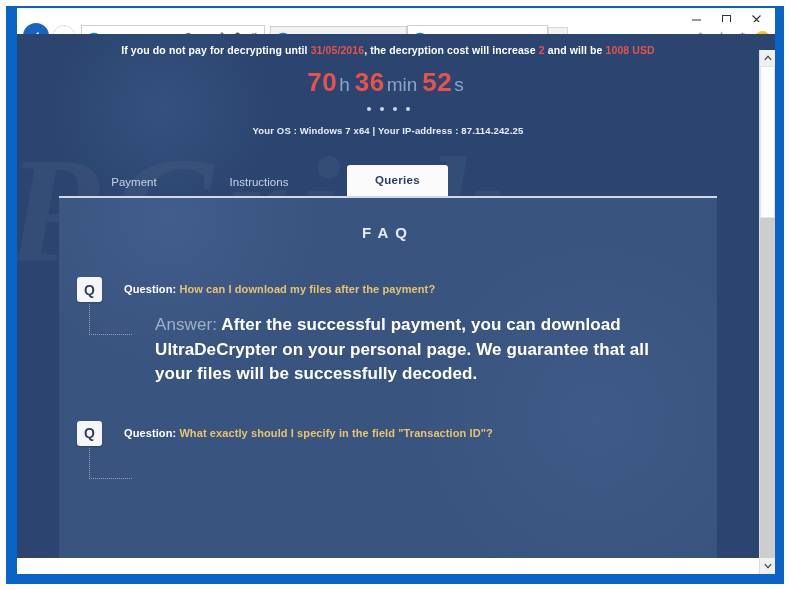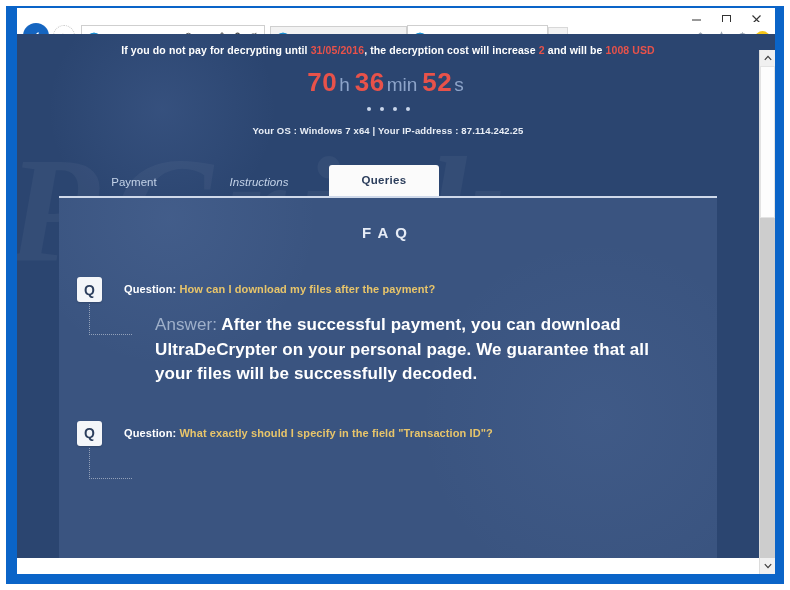--- a/index.html
+++ b/index.html
@@ -350,22 +350,22 @@
     height: 28px;
     line-height: 28px;
     font-size: 11.5px;
     color: #c3d2e8;
     text-align: center;
     cursor: pointer;
     box-sizing: border-box;
   }
   .site-tab.t0 { width: 110px; }
   .site-tab.t1 { width: 145px; }
-  .site-tab.t2 { width: 140px; font-style: italic; }
-  .site-tab.t3 { width: 110px; }
+  .site-tab.t2 { width: 140px; }
+  .site-tab.t3 { width: 101px; margin-left: 18px; }
   .site-tab.active {
     background: #fbfbfb;
     color: #2c3e5c;
     font-weight: bold;
     height: 31px;
     line-height: 31px;
     border-radius: 3px 3px 0 0;
     letter-spacing: .3px;
   }
 

